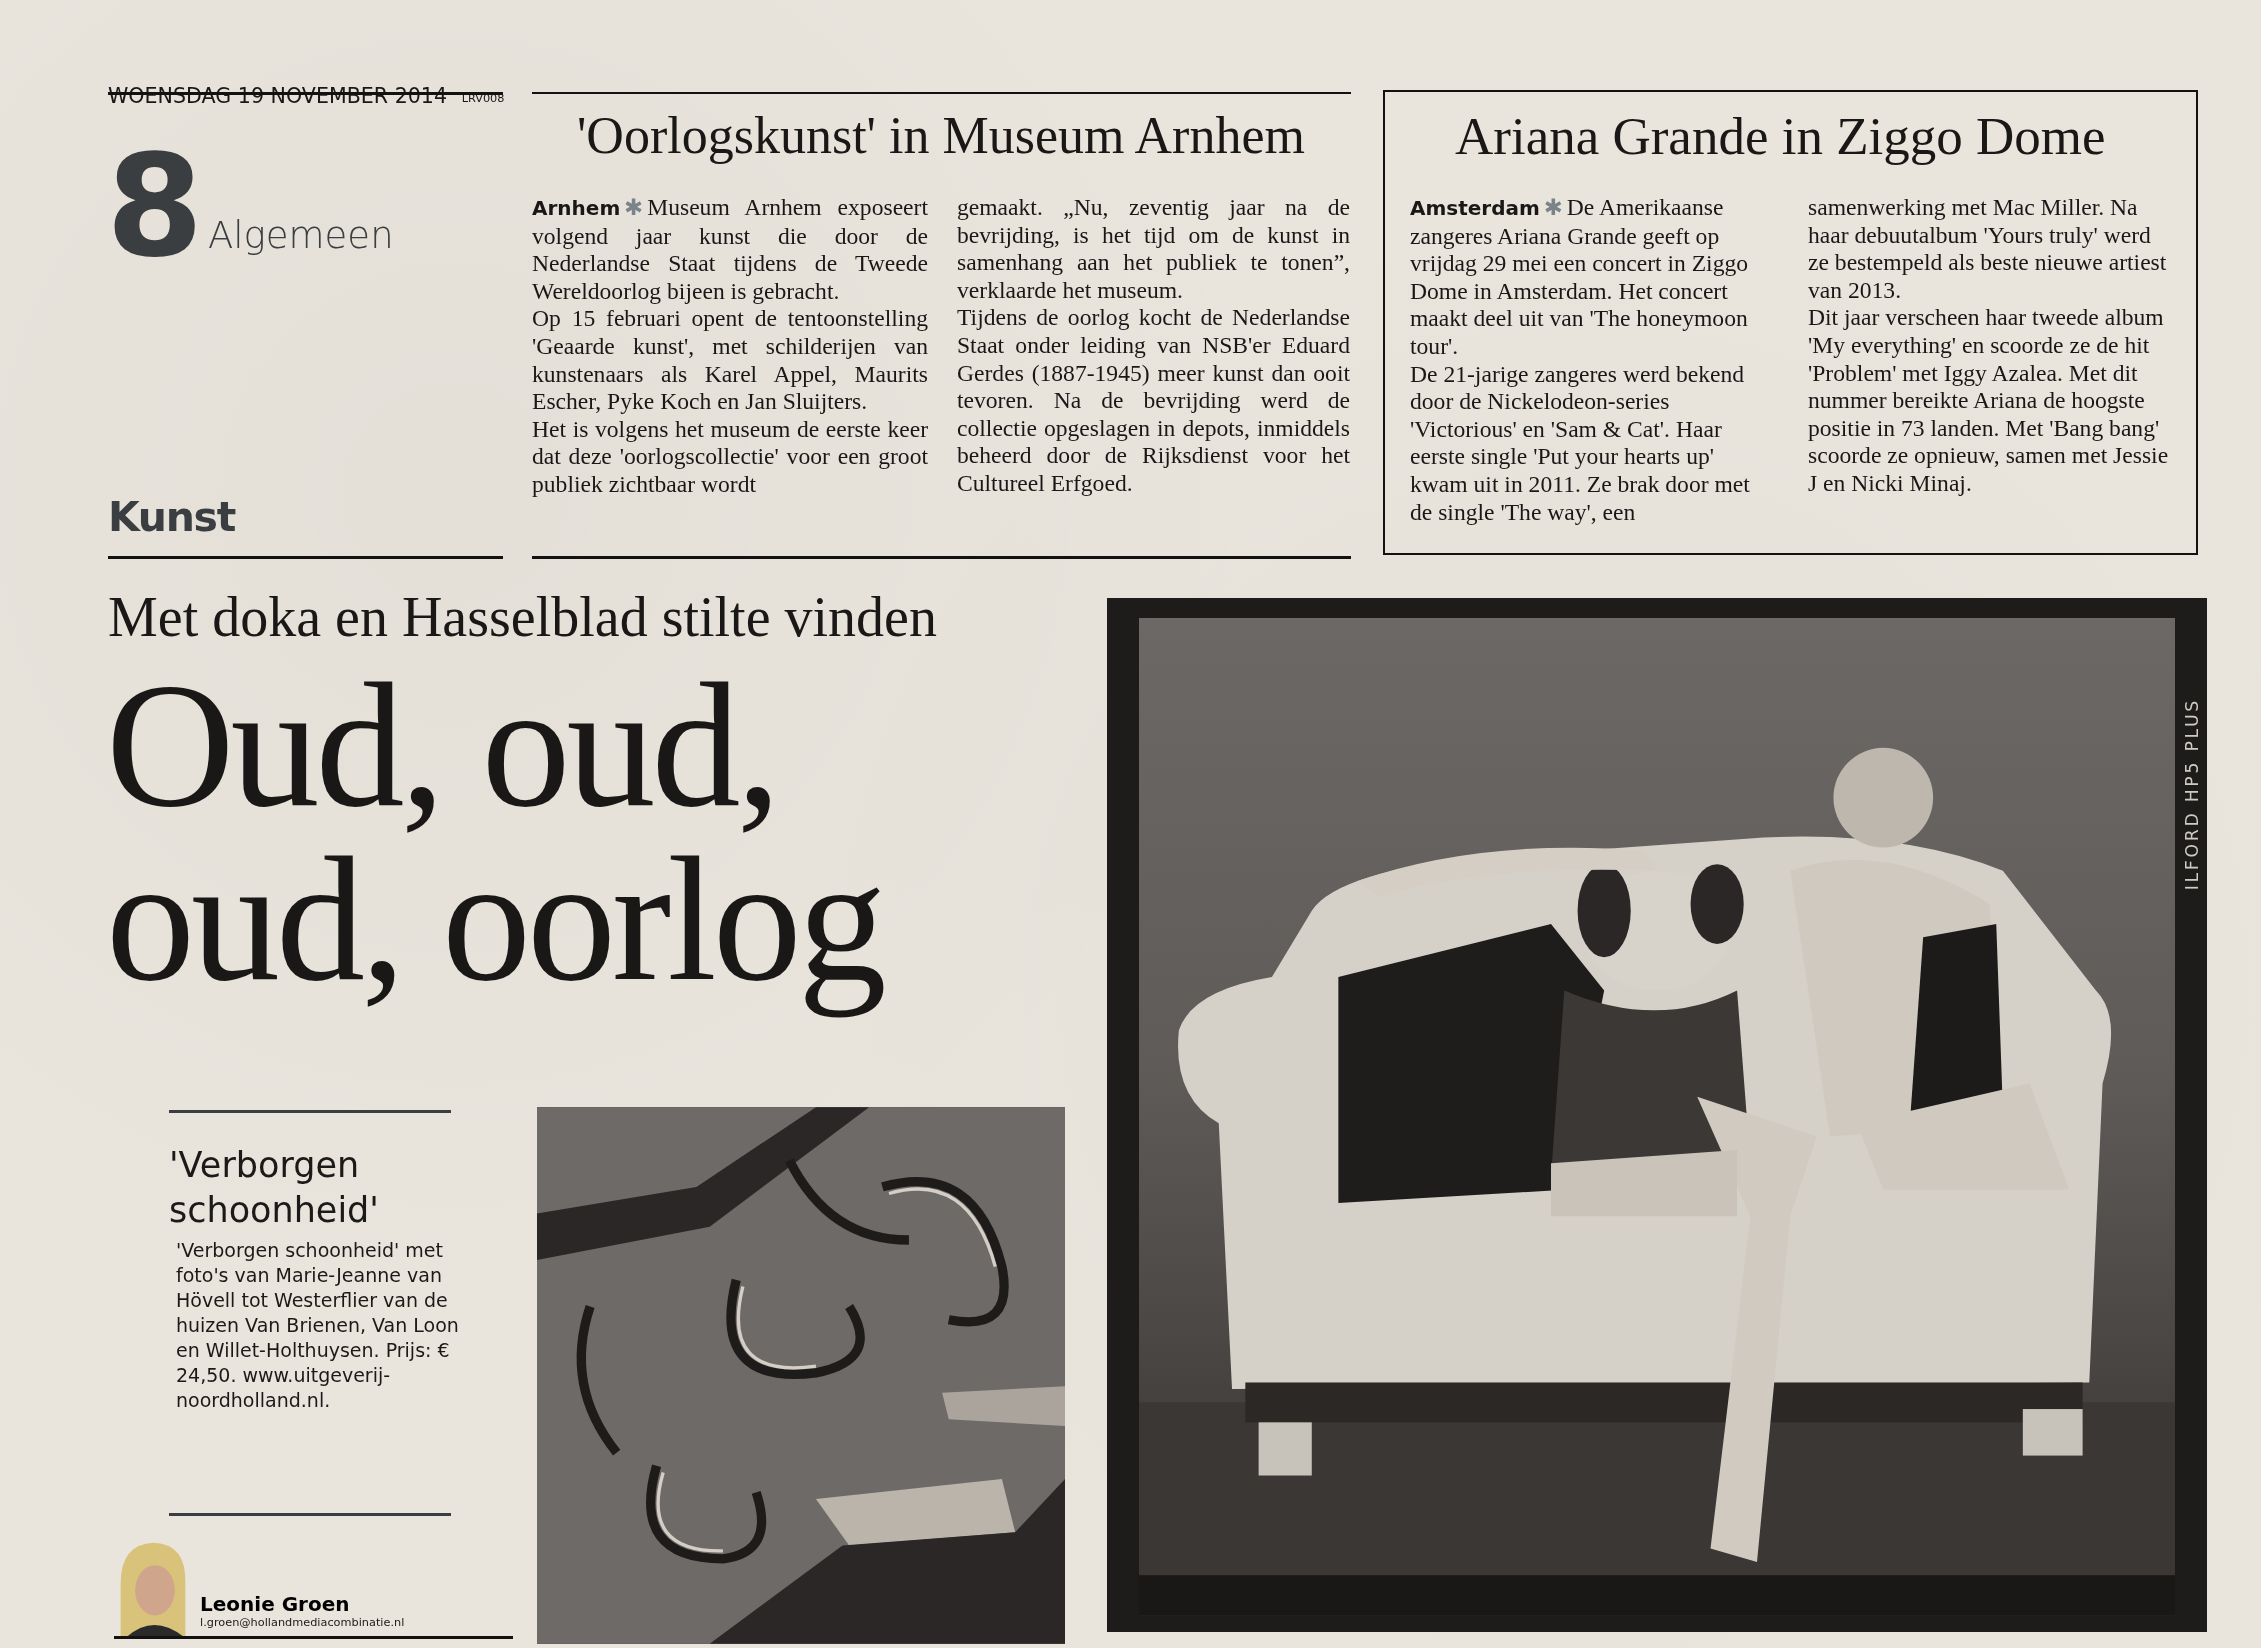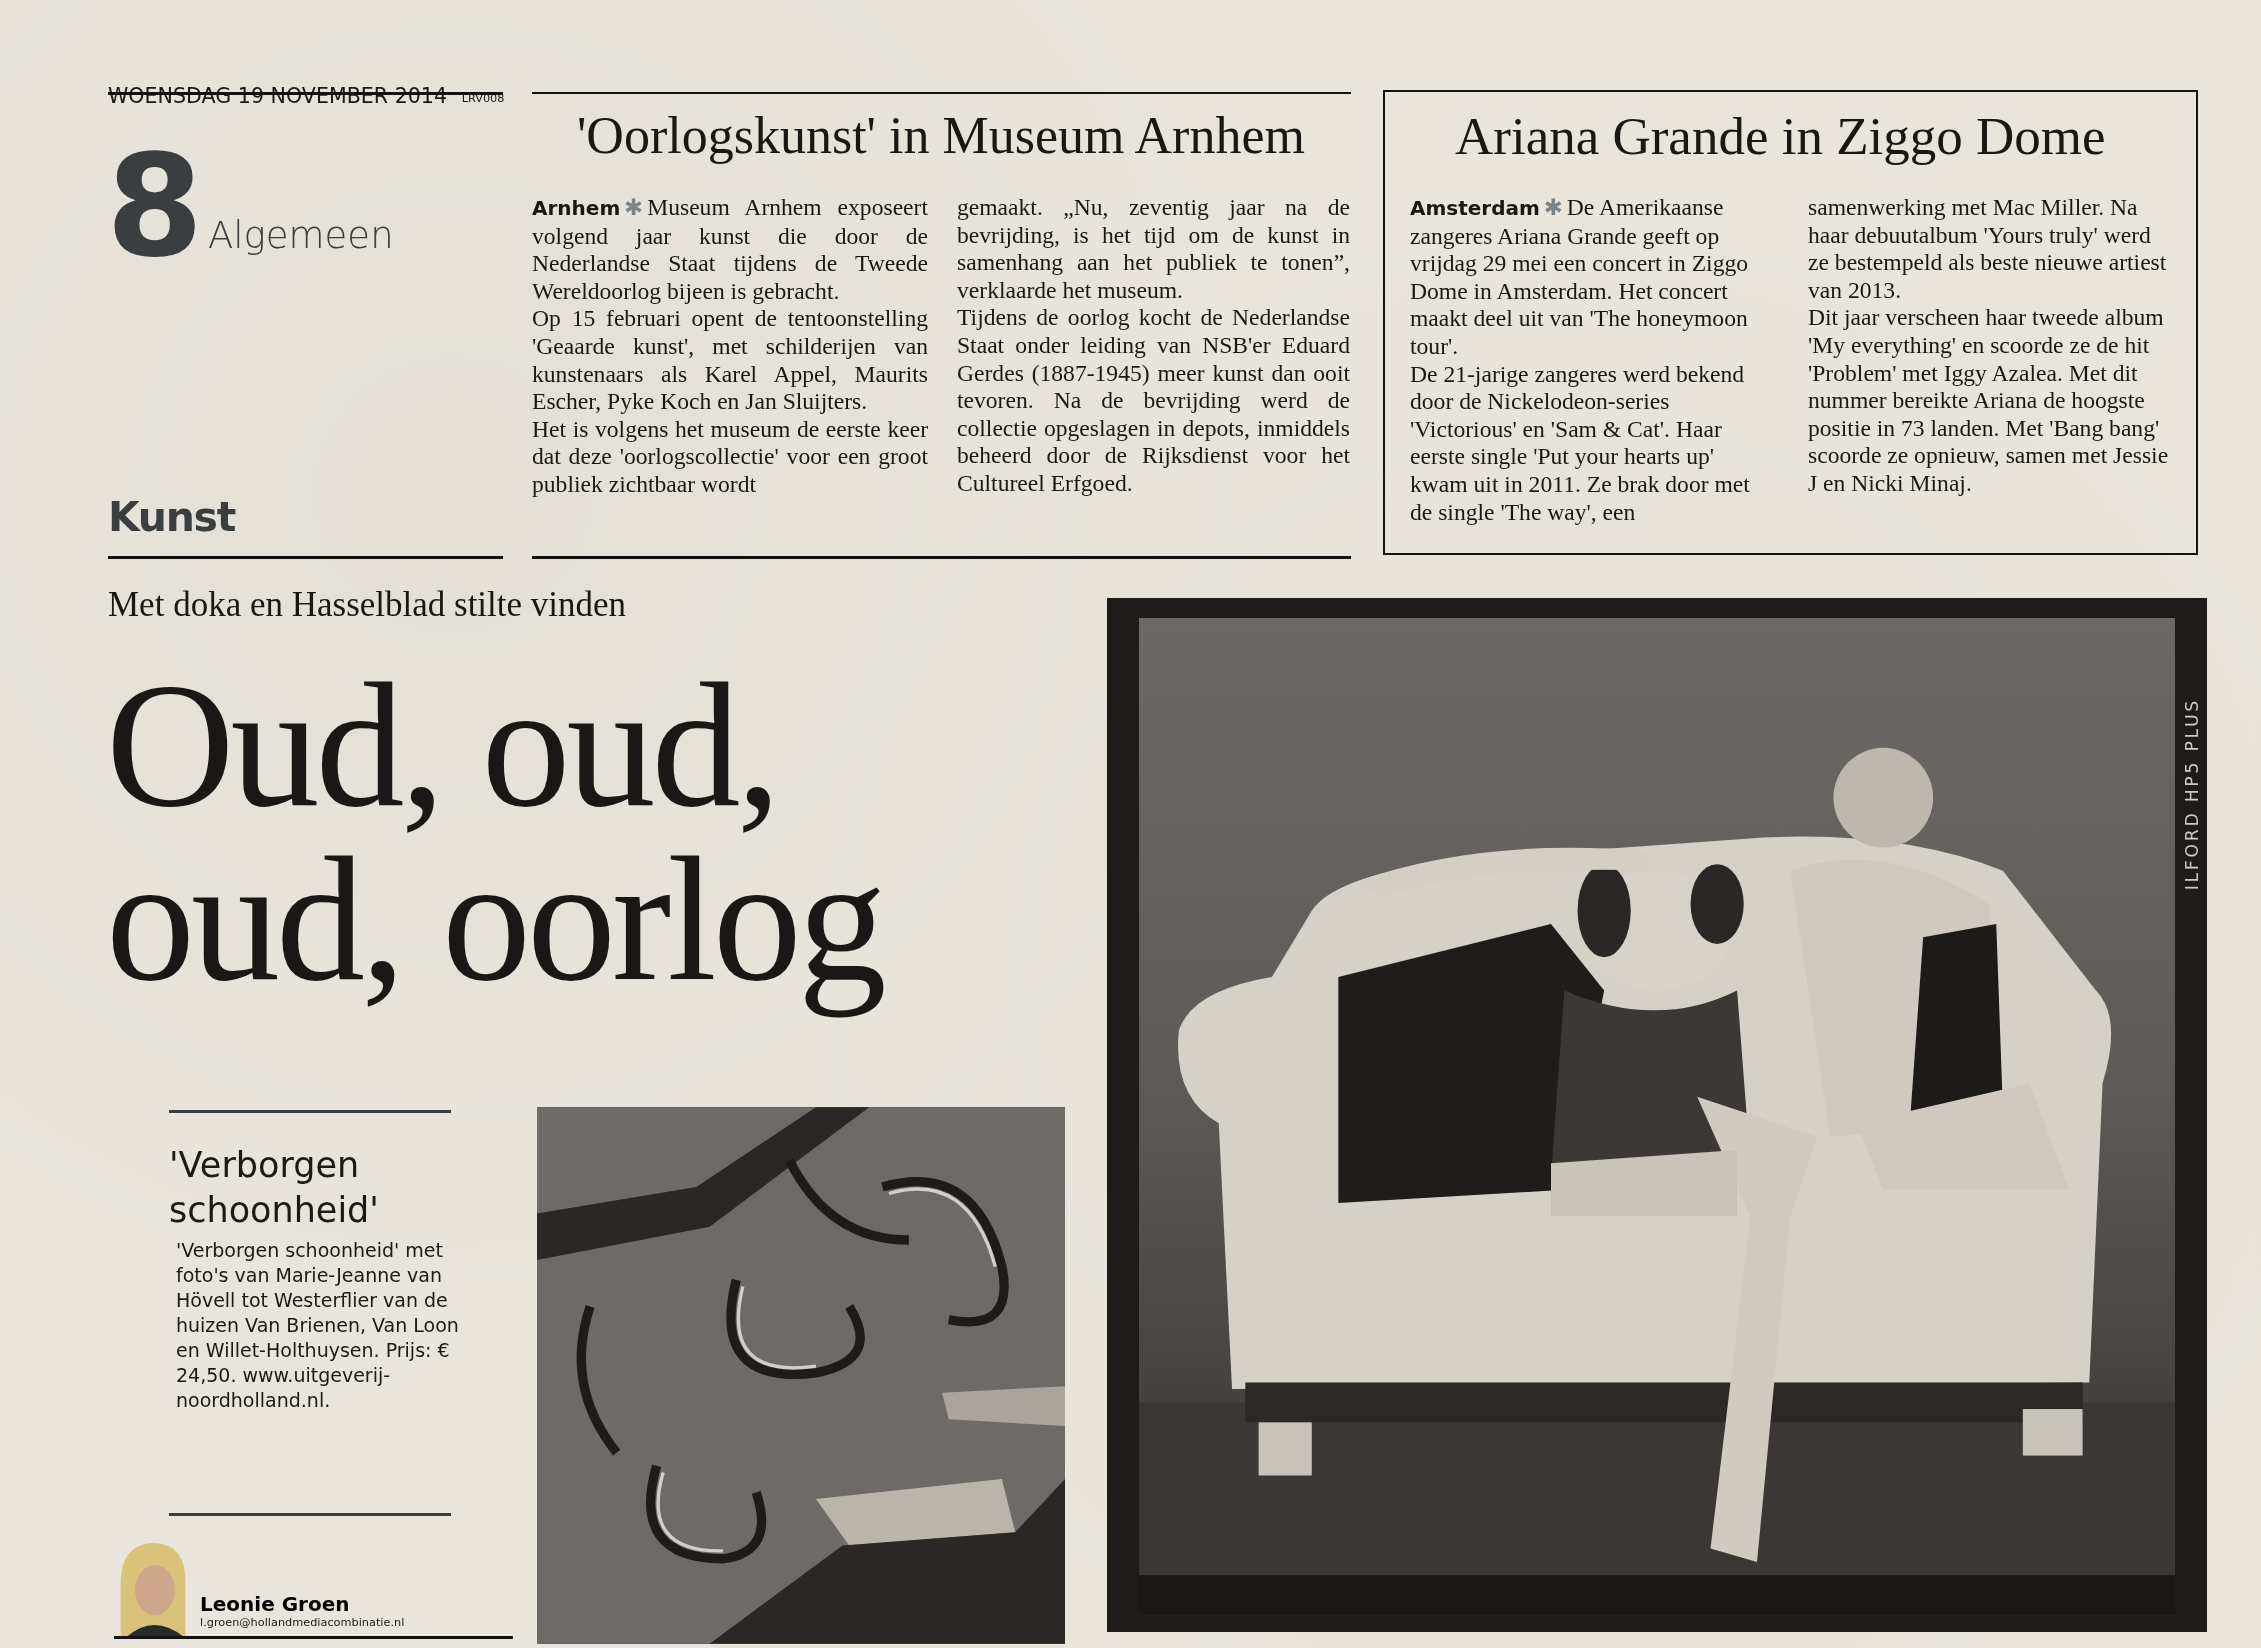--- a/index.html
+++ b/index.html
@@ -25,21 +25,21 @@
   
   .art-title { font-family:"Liberation Serif", serif; font-size:52px; color:#1a1816; white-space:nowrap;margin-left:45px; }
   .col-text { font-family:"Liberation Serif", serif; font-size:23.6px; line-height:27.6px; color:#1a1816; text-align:justify; hyphens:manual; }
   .col-text p { margin:0; }
   .dateline-lead { font-family:"DejaVu Sans", sans-serif; font-weight:bold; font-size:20px; }
   .star { color:#7a8488; font-family:"DejaVu Sans", sans-serif; font-size:22.6px; margin:0 4px; }
 
   .ariana-box { left:1383px; top:90px; width:815px; height:465px; border:2.7px solid #141210; box-sizing:border-box; }
 
   
-  .kicker { left:108px; top:585px; font-family:"Liberation Serif", serif; font-size:35px; color:#1a1816; white-space:nowrap; }
+  .kicker { left:108px; top:585px; font-family:"Liberation Serif", serif; font-size:56px; color:#1a1816; white-space:nowrap; }
   .headline { left:106px; top:658px; font-family:"Liberation Serif", serif; font-size:178px; line-height:174px; color:#1a1816; letter-spacing:-4px; }
   .headline div { white-space:nowrap; }
 
   .photo { position:absolute; overflow:hidden; }
   .photo-main { left:1107px; top:598px; width:1100px; height:1034px; background:#1e1c1b; }
   .photo-main .frame { position:absolute; left:32px; top:20px; right:32px; bottom:16px; background:linear-gradient(180deg,#6b6866 0%,#5e5b58 45%,#4a4745 72%,#2f2c2a 100%); }
   .photo-credit { position:absolute; right:5.3px; top:100px; writing-mode:vertical-rl; transform:rotate(180deg); color:#cfcac2; font-family:"DejaVu Sans", sans-serif; font-size:17.3px; letter-spacing:2.7px; }
 
   .photo-stair { left:537px; top:1107px; width:528px; height:537px; background:#5a5755; }
 

